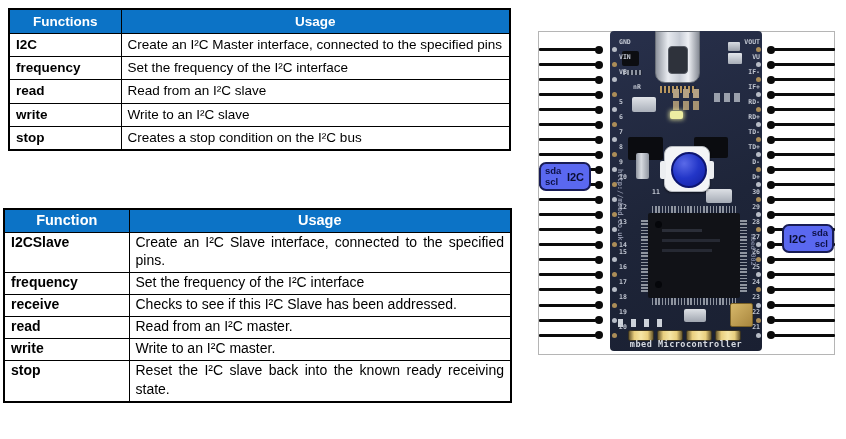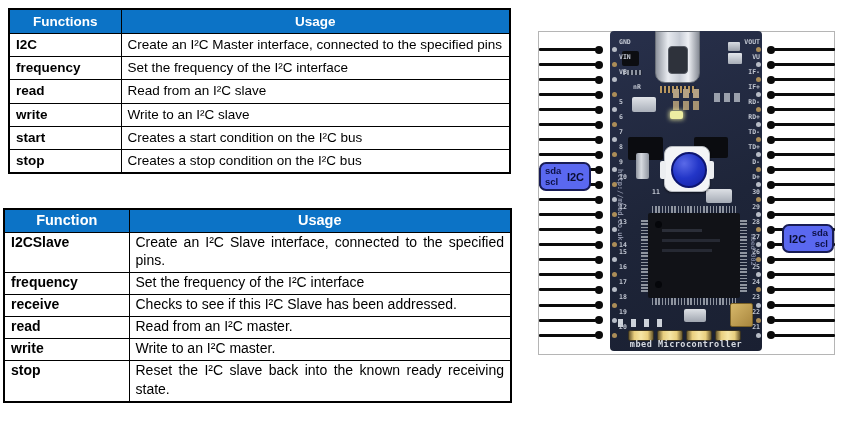--- a/index.html
+++ b/index.html
@@ -151,24 +151,20 @@
         <td class="fn">frequency</td>
         <td class="us">Set the frequency of the I²C interface</td>
       </tr>
       <tr>
         <td class="fn">read</td>
         <td class="us">Read from an I²C slave</td>
       </tr>
       <tr>
         <td class="fn">write</td>
         <td class="us">Write to an I²C slave</td>
-      </tr>
-      <tr>
-        <td class="fn">start</td>
-        <td class="us">Creates a start condition on the I²C bus</td>
       </tr>
       <tr>
         <td class="fn">stop</td>
         <td class="us">Creates a stop condition on the I²C bus</td>
       </tr>
     </tbody>
   </table>
 
   <table class="t t2">
     <colgroup>

